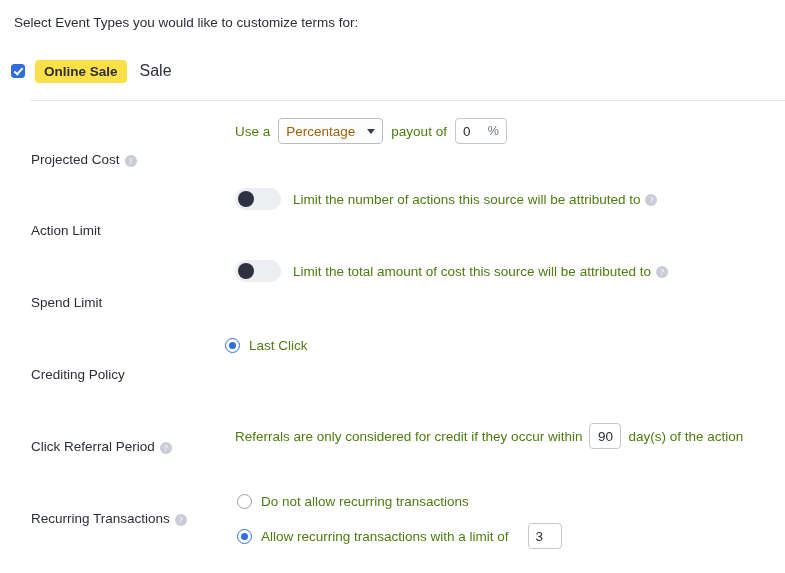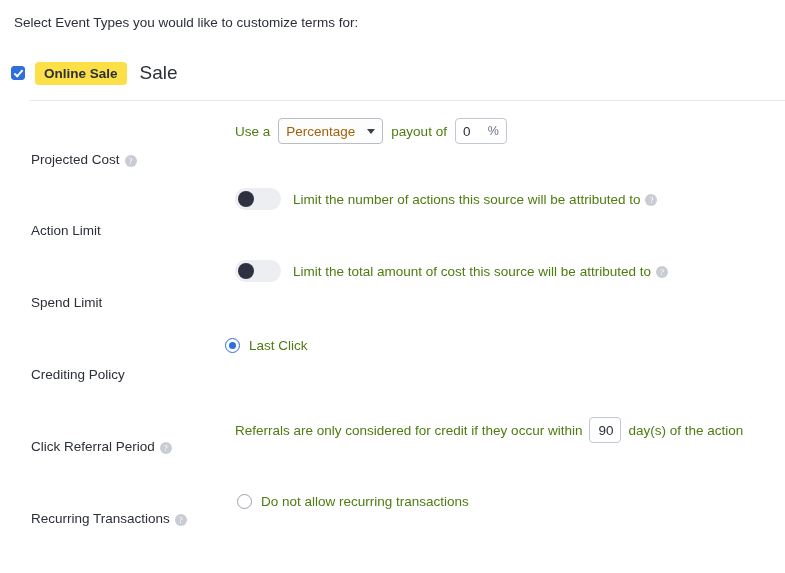--- a/index.html
+++ b/index.html
@@ -63,21 +63,21 @@
   .pill {
     font-size: 13.5px;
     font-weight: bold;
     color: #2b2f38;
     background: #fde047;
     border-radius: 4px;
     padding: 4px 9px;
     cursor: pointer;
   }
   .pill-plain {
-    font-size: 19px;
+    font-size: 16px;
     color: #2b2f38;
     padding: 4px 3px;
     cursor: pointer;
     text-align: right;
   }
   .divider {
     position: absolute;
     left: 30px;
     right: 0px;
     top: 100px;
@@ -170,22 +170,22 @@
     width: 52px;
     justify-content: space-between;
     margin-left: 8px;
   }
   .pct-sign {
     color: #6b7280;
     font-size: 12.5px;
   }
   .input-num {
     width: 32px;
-    margin: 12px 7px;
-    justify-content: flex-end;
+    margin: 18px 7px;
+    justify-content: center;
   }
   .input-num-wide {
     width: 34px;
     margin-left: 10px;
     justify-content: flex-start;
   }
   
   .toggle {
     width: 46px;
     height: 22px;
@@ -323,16 +323,23 @@
 
   <div class="row" style="top:483px;">
     <div class="label">
       <span>Recurring Transactions</span><span class="help">?</span>
     </div>
     <div class="radio-group" style="top:-1px;margin-top:12px;">
       <div class="radio-line">
         <span class="radio"></span>
         <span class="text">Do not allow recurring transactions</span>
       </div>
+      <div class="radio-line">
+        <span class="radio checked"></span>
+        <span class="text">Allow recurring transactions with a limit of</span>
+        <span class="input input-num-wide">
+          <span>3</span>
+        </span>
+      </div>
     </div>
   </div>
 
 </div>
 
 </body></html>

